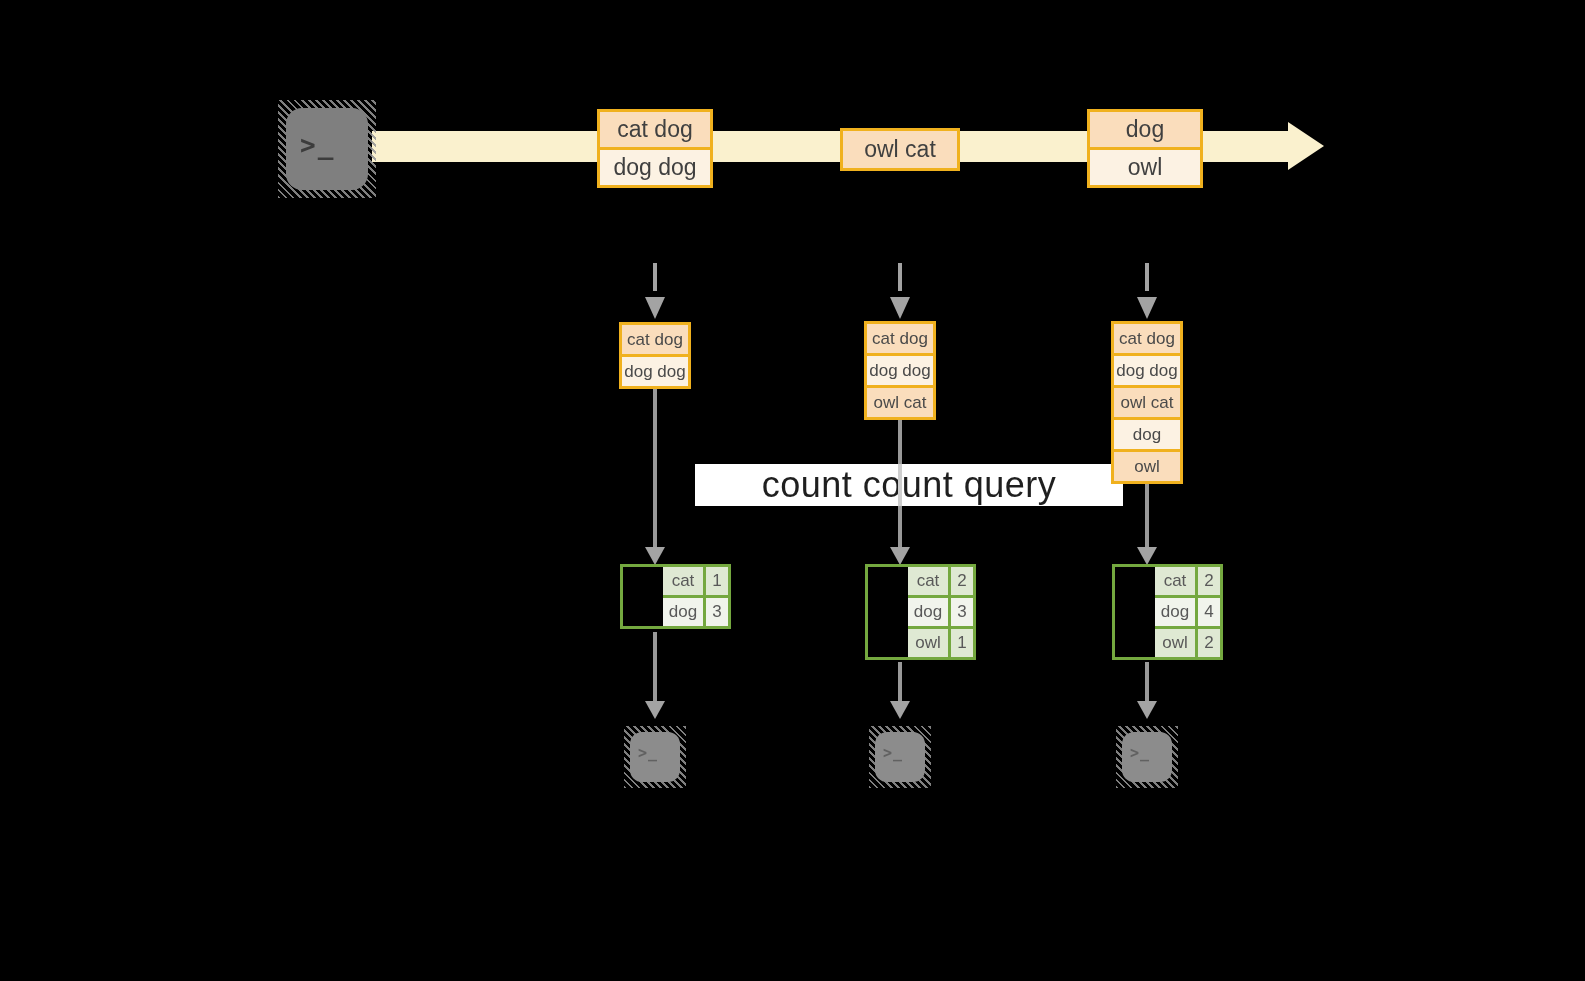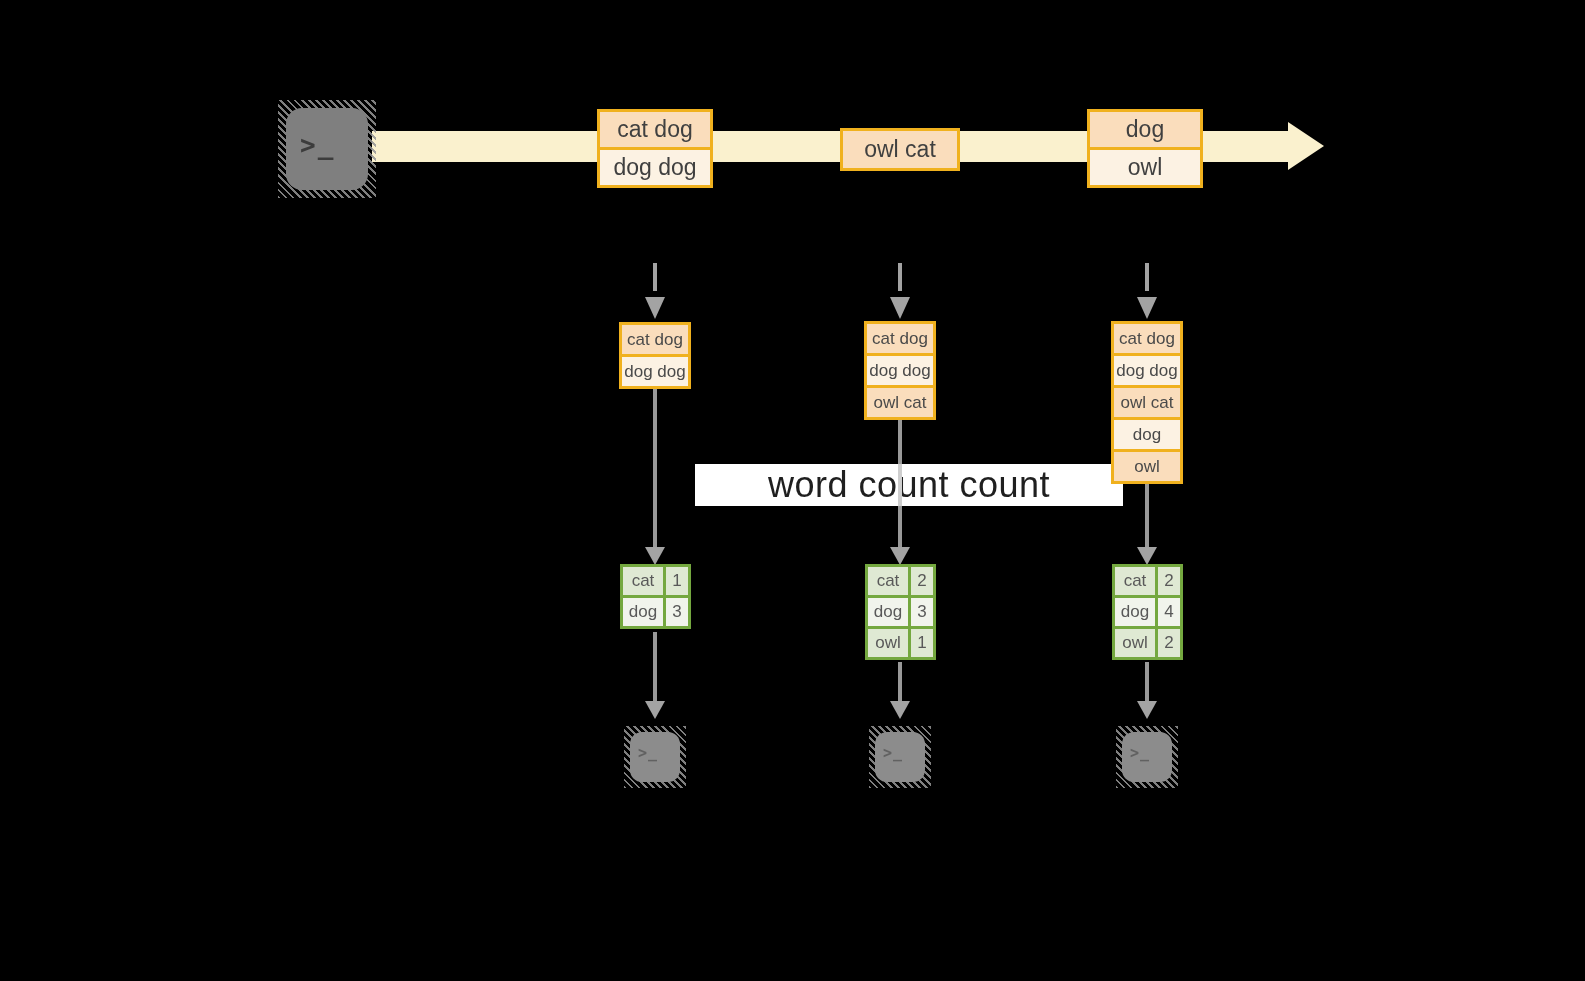--- a/index.html
+++ b/index.html
@@ -40,21 +40,21 @@
   .scell:nth-child(odd){background:#FADDBC;}
   .scell:nth-child(even){background:#FCF2E3;}
   
   .vline{position:absolute;width:0;border-left:4px solid #999;z-index:2;}
   .vline-over{position:absolute;width:4px;background:#cfcfcf;z-index:5;}
   
   .wcq{position:absolute;left:695px;top:464px;width:428px;height:42px;background:#fff;z-index:4;
     display:flex;align-items:center;justify-content:center;
     font-size:36px;font-weight:300;color:#1f1f1f;letter-spacing:.5px;}
   
-  .gtable{position:absolute;border:3px solid #74A83F;z-index:3;}
+  .gtable{position:absolute;border:3px solid #74A83F;z-index:3;padding-left:40px;}
   .grow{display:flex;height:28px;}
   .grow + .grow{border-top:3px solid #74A83F;}
   .gword{width:40px;line-height:28px;text-align:center;font-size:17px;color:#595959;border-right:3px solid #74A83F;}
   .gnum{width:22px;line-height:28px;text-align:center;font-size:17px;color:#595959;}
   .grow:nth-child(odd) .gword,.grow:nth-child(odd) .gnum{background:#DFE9D3;}
   .grow:nth-child(even) .gword,.grow:nth-child(even) .gnum{background:#F1F4EC;}
 </style>
 </head>
 <body>
 
@@ -105,21 +105,21 @@
     <div class="scell">owl</div>
   </div>
 
   <div class="vline" style="left:653px;top:387px;height:161px;"></div>
   <div class="arrow-head small" style="left:645px;top:547px;"></div>
   <div class="vline" style="left:898px;top:417px;height:131px;"></div>
   <div class="arrow-head small" style="left:890px;top:547px;"></div>
   <div class="vline" style="left:1145px;top:483px;height:65px;"></div>
   <div class="arrow-head small" style="left:1137px;top:547px;"></div>
 
-  <div class="wcq">word count count</div>
+  <div class="wcq">count count query</div>
   <div class="vline-over" style="left:898px;top:464px;height:42px;"></div>
 
   <div class="gtable" style="left:620px;top:564px;">
     <div class="grow">
       <div class="gword">cat</div>
       <div class="gnum">1</div>
     </div>
     <div class="grow">
       <div class="gword">dog</div>
       <div class="gnum">3</div>

